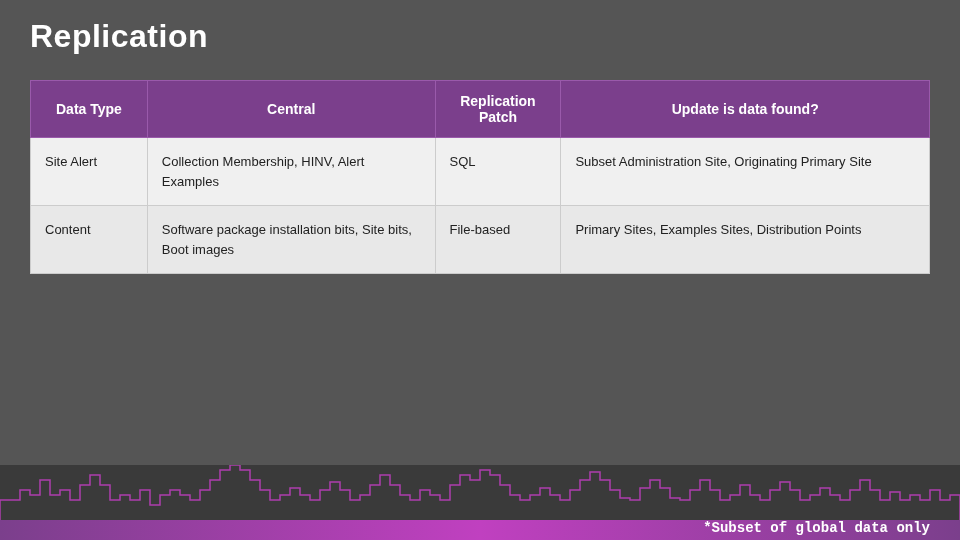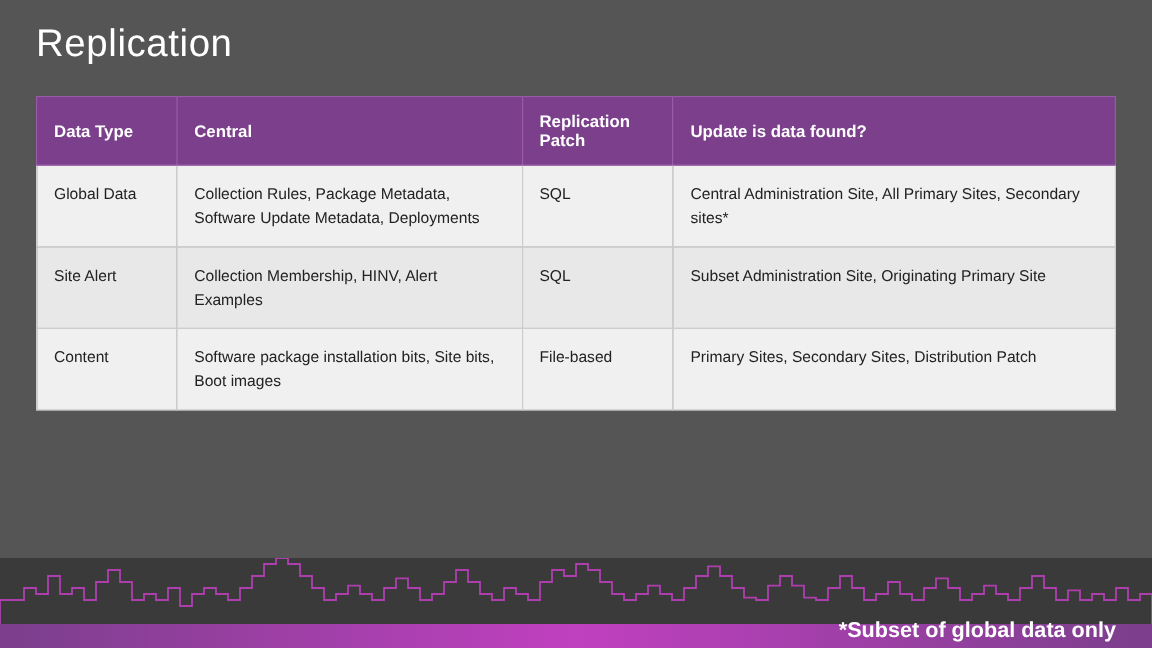--- a/index.html
+++ b/index.html
@@ -20,21 +20,21 @@
       position: absolute;
       top: 0; left: 0;
     }
 
     .page-title {
       position: absolute;
       top: 18px;
       left: 30px;
       color: #ffffff;
       font-size: 32px;
-      font-weight: normal;
+      font-weight: bold;
       letter-spacing: 0.5px;
     }
 
     .table-container {
       position: absolute;
       top: 80px;
       left: 30px;
       right: 30px;
       bottom: 80px;
     }
@@ -44,21 +44,21 @@
       border-collapse: collapse;
       table-layout: fixed;
     }
 
     thead tr th {
       background: #7b3f8c;
       color: #ffffff;
       font-size: 14px;
       font-weight: bold;
       padding: 12px 14px;
-      text-align: left;
+      text-align: center;
       border: 1px solid #9a5aab;
     }
 
     tbody tr td {
       background: #f0f0f0;
       color: #222222;
       font-size: 13px;
       padding: 14px 14px;
       vertical-align: top;
       border: 1px solid #cccccc;
@@ -101,22 +101,23 @@
       right: 0;
       height: 20px;
       background: linear-gradient(to right, #7b3f8c, #c040c0, #7b3f8c);
     }
 
     .footnote {
       position: absolute;
       bottom: 4px;
       right: 30px;
       color: #ffffff;
-      font-size: 18px;
+      font-size: 14px;
       font-weight: bold;
+      font-family: Liberation Mono, monospace;
     }
   </style>
 </head>
 <body>
 
 <div class="background"></div>
 
 <h1 class="page-title">Replication</h1>
 
 <div class="table-container">
@@ -129,37 +130,31 @@
     </colgroup>
     <thead>
       <tr>
         <th>Data Type</th>
         <th>Central</th>
         <th>Replication Patch</th>
         <th>Update is data found?</th>
       </tr>
     </thead>
     <tbody id="table-body">
-    <tr>
-          <td>Global Data</td>
-          <td>Collection Rules, Package Metadata, Software Update Metadata, Deployments</td>
-          <td>SQL</td>
-          <td>Central Administration Site, All Primary Sites, Secondary sites*</td>
-        </tr>
         <tr>
           <td>Site Alert</td>
           <td>Collection Membership, HINV, Alert Examples</td>
           <td>SQL</td>
           <td>Subset Administration Site, Originating Primary Site</td>
         </tr>
         <tr>
           <td>Content</td>
           <td>Software package installation bits, Site bits, Boot images</td>
           <td>File-based</td>
-          <td>Primary Sites, Secondary Sites, Distribution Patch</td>
+          <td>Primary Sites, Examples Sites, Distribution Points</td>
         </tr>
       </tbody>
   </table>
 </div>
 
 <div class="bottom-bar">
   <svg class="cityscape" viewBox="0 0 960 60" preserveAspectRatio="none" xmlns="http://www.w3.org/2000/svg">
 
     <polyline points="
       0,60 0,40 20,40 20,30 30,30 30,35 40,35 40,20 50,20 50,35 60,35 60,30 70,30 70,40 80,40 80,25 90,25 90,15 100,15 100,25 110,25 110,40 120,40 120,35 130,35 130,40 140,40 140,30 150,30 150,45 160,45 160,35 170,35 170,30 180,30 180,35 190,35 190,40 200,40 200,30 210,30 210,20 220,20 220,10 230,10 230,5 240,5 240,10 250,10 250,20 260,20 260,30 270,30 270,40 280,40 280,35 290,35 290,28 300,28 300,35 310,35 310,40 320,40 320,30 330,30 330,22 340,22 340,30 350,30 350,40 360,40 360,35 370,35 370,25 380,25 380,15 390,15 390,25 400,25 400,35 410,35 410,40 420,40 420,30 430,30 430,35 440,35 440,40 450,40 450,25 460,25 460,15 470,15 470,20 480,20 480,10 490,10 490,15 500,15 500,25 510,25 510,35 520,35 520,40 530,40 530,35 540,35 540,28 550,28 550,35 560,35 560,40 570,40 570,30 580,30 580,20 590,20 590,12 600,12 600,20 610,20 610,30 620,30 620,38 630,38 630,40 640,40 640,28 650,28 650,20 660,20 660,28 670,28 670,38 680,38 680,40 690,40 690,30 700,30 700,20 710,20 710,30 720,30 720,40 730,40 730,35 740,35 740,25 750,25 750,35 760,35 760,40 770,40 770,30 780,30 780,22 790,22 790,30 800,30 800,40 810,40 810,35 820,35 820,28 830,28 830,35 840,35 840,40 850,40 850,30 860,30 860,20 870,20 870,30 880,30 880,40 890,40 890,32 900,32 900,40 910,40 910,35 920,35 920,40 930,40 930,30 940,30 940,40 950,40 950,35 960,35 960,60

